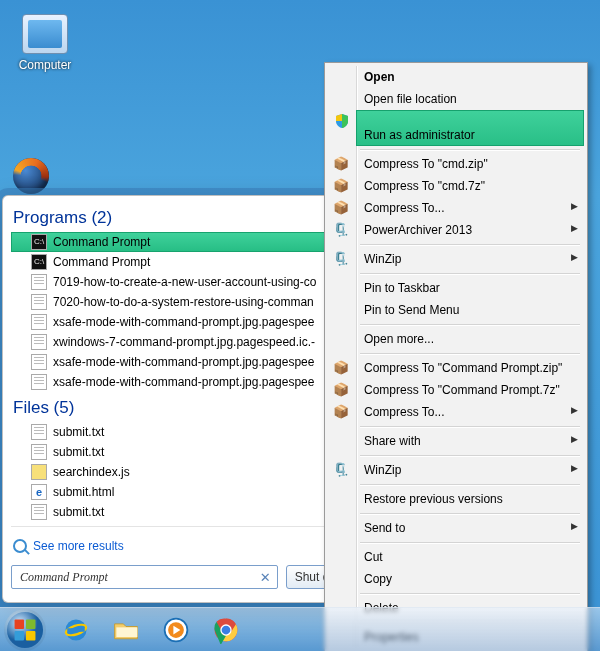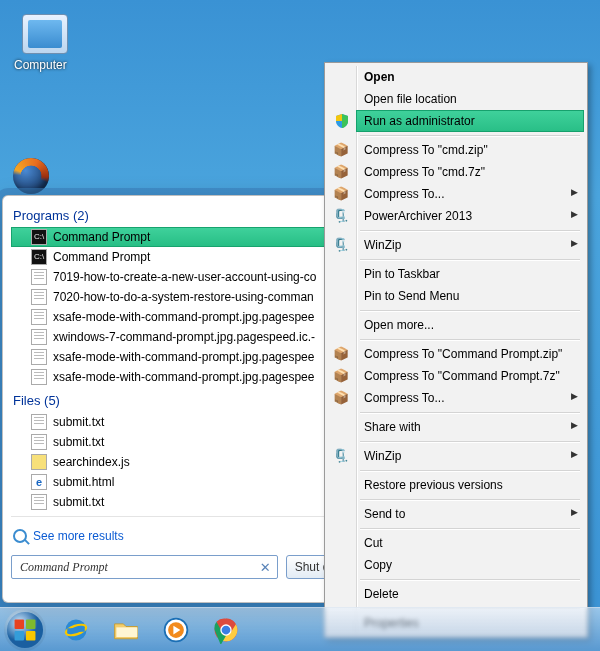--- a/index.html
+++ b/index.html
@@ -13,20 +13,21 @@
     position: relative;
     overflow: hidden;
   }
   
 
   
   .desktop-icon {
     position: absolute;
     top: 14px; left: 14px;
     width: 62px;
+    text-align: center;
     color: #fff;
     text-shadow: 0 0 3px #000;
     cursor: default;
   }
   .desktop-icon .glyph {
     width: 46px; height: 40px;
     margin: 0 auto 4px;
     background: linear-gradient(#e8f2ff,#bcd6ef);
     border: 1px solid #6f8fb0;
     border-radius: 4px;
@@ -65,21 +66,21 @@
     width:352px; height:408px;
     background:#fff;
     border:1px solid rgba(0,0,0,.25);
     border-radius:6px;
     box-shadow: 0 0 0 7px rgba(55,120,180,.55), 0 8px 24px rgba(0,0,0,.35);
     padding: 6px 8px 8px;
     overflow:hidden;
   }
   .section-head {
     color:#003399;
-    font-size:13px;
+    font-size:17px;
     padding:6px 2px 4px;
   }
   .result-list { }
   .item {
     display:flex;
     align-items:center;
     gap:6px;
     padding:2px 6px 2px 20px;
     height:20px;
     color:#000;
@@ -170,21 +171,21 @@
     position:relative;
     padding:4px 20px 4px 8px;
     color:#000;
     cursor:default;
     white-space:nowrap;
   }
   .ctx-item.bold { font-weight:bold; }
   .ctx-item.hl {
     background: linear-gradient(#3fd19b,#29bf87);
     border:1px solid #16a16d;
-    padding:3px 19px 3px 7px;
+    padding:17px 19px 3px 7px;
   }
   .ctx-sep {
     height:1px;background:#d4d4d4;margin:3px 4px 3px 4px;
     box-shadow:0 1px 0 #fff;
   }
   .ctx-sub::after {
     content:"▶";
     position:absolute;right:6px;top:4px;
     font-size:9px;color:#333;
   }

